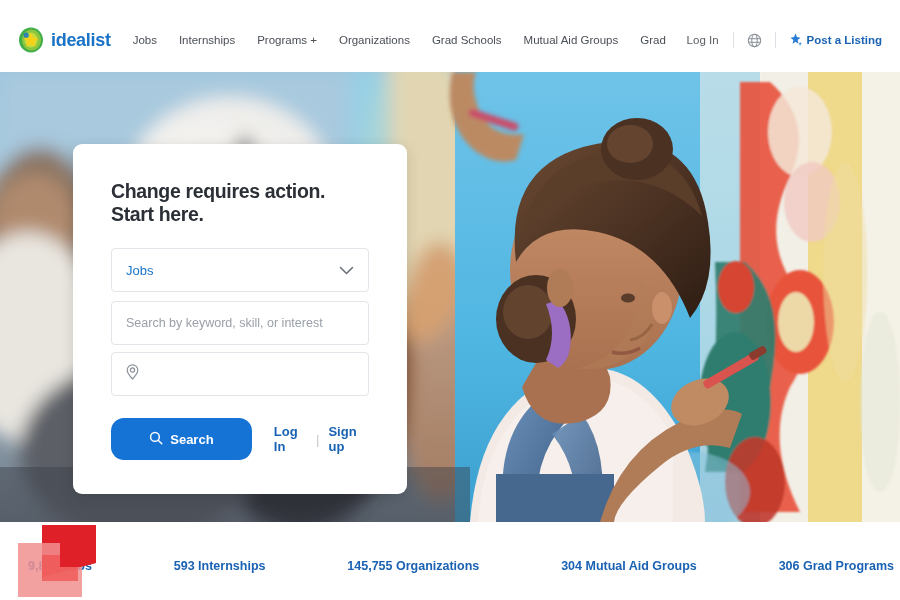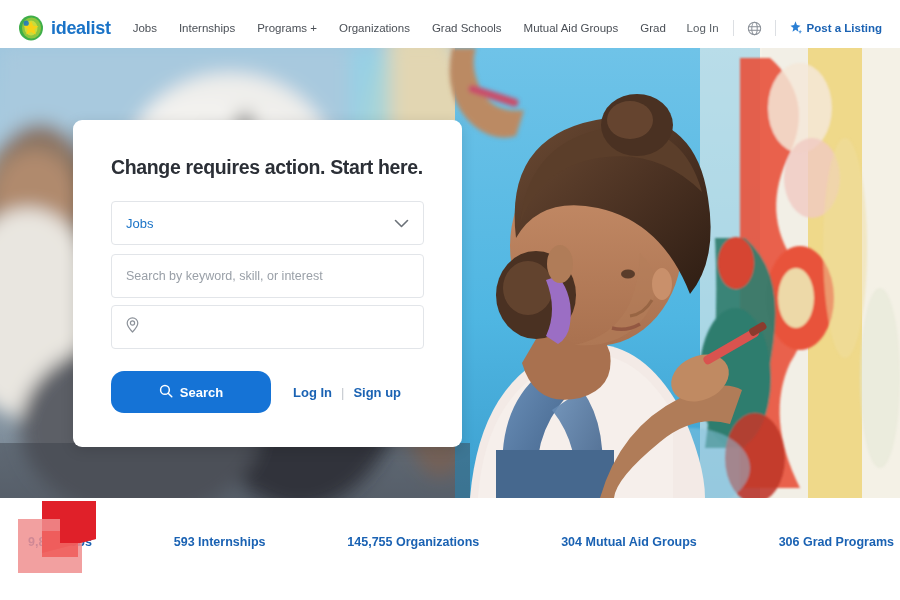--- a/index.html
+++ b/index.html
@@ -5,21 +5,21 @@
   * { box-sizing: border-box; margin: 0; padding: 0; }
   html, body {
     width: 900px; height: 600px;
     font-family: "Liberation Sans", sans-serif;
     background: #ffffff;
     overflow: hidden;
   }
 
   
   .header {
-    height: 48px;
+    height: 72px;
     background: #ffffff;
     display: flex;
     align-items: center;
     padding: 8px 18px 0 18px;
     position: relative;
     z-index: 10;
   }
   .brand {
     display: flex;
     align-items: center;
@@ -89,21 +89,21 @@
     inset: 0;
     width: 100%; height: 100%;
     display: block;
   }
 
   
   .search-card {
     position: absolute;
     left: 73px;
     top: 72px;
-    width: 389px;
+    width: 334px;
     background: #ffffff;
     border-radius: 9px;
     padding: 36px 38px 34px 38px;
     box-shadow: 0 3px 14px rgba(0,0,0,0.13);
     z-index: 5;
   }
   .card-title {
     font-size: 19.5px;
     font-weight: bold;
     color: #2b2f36;

